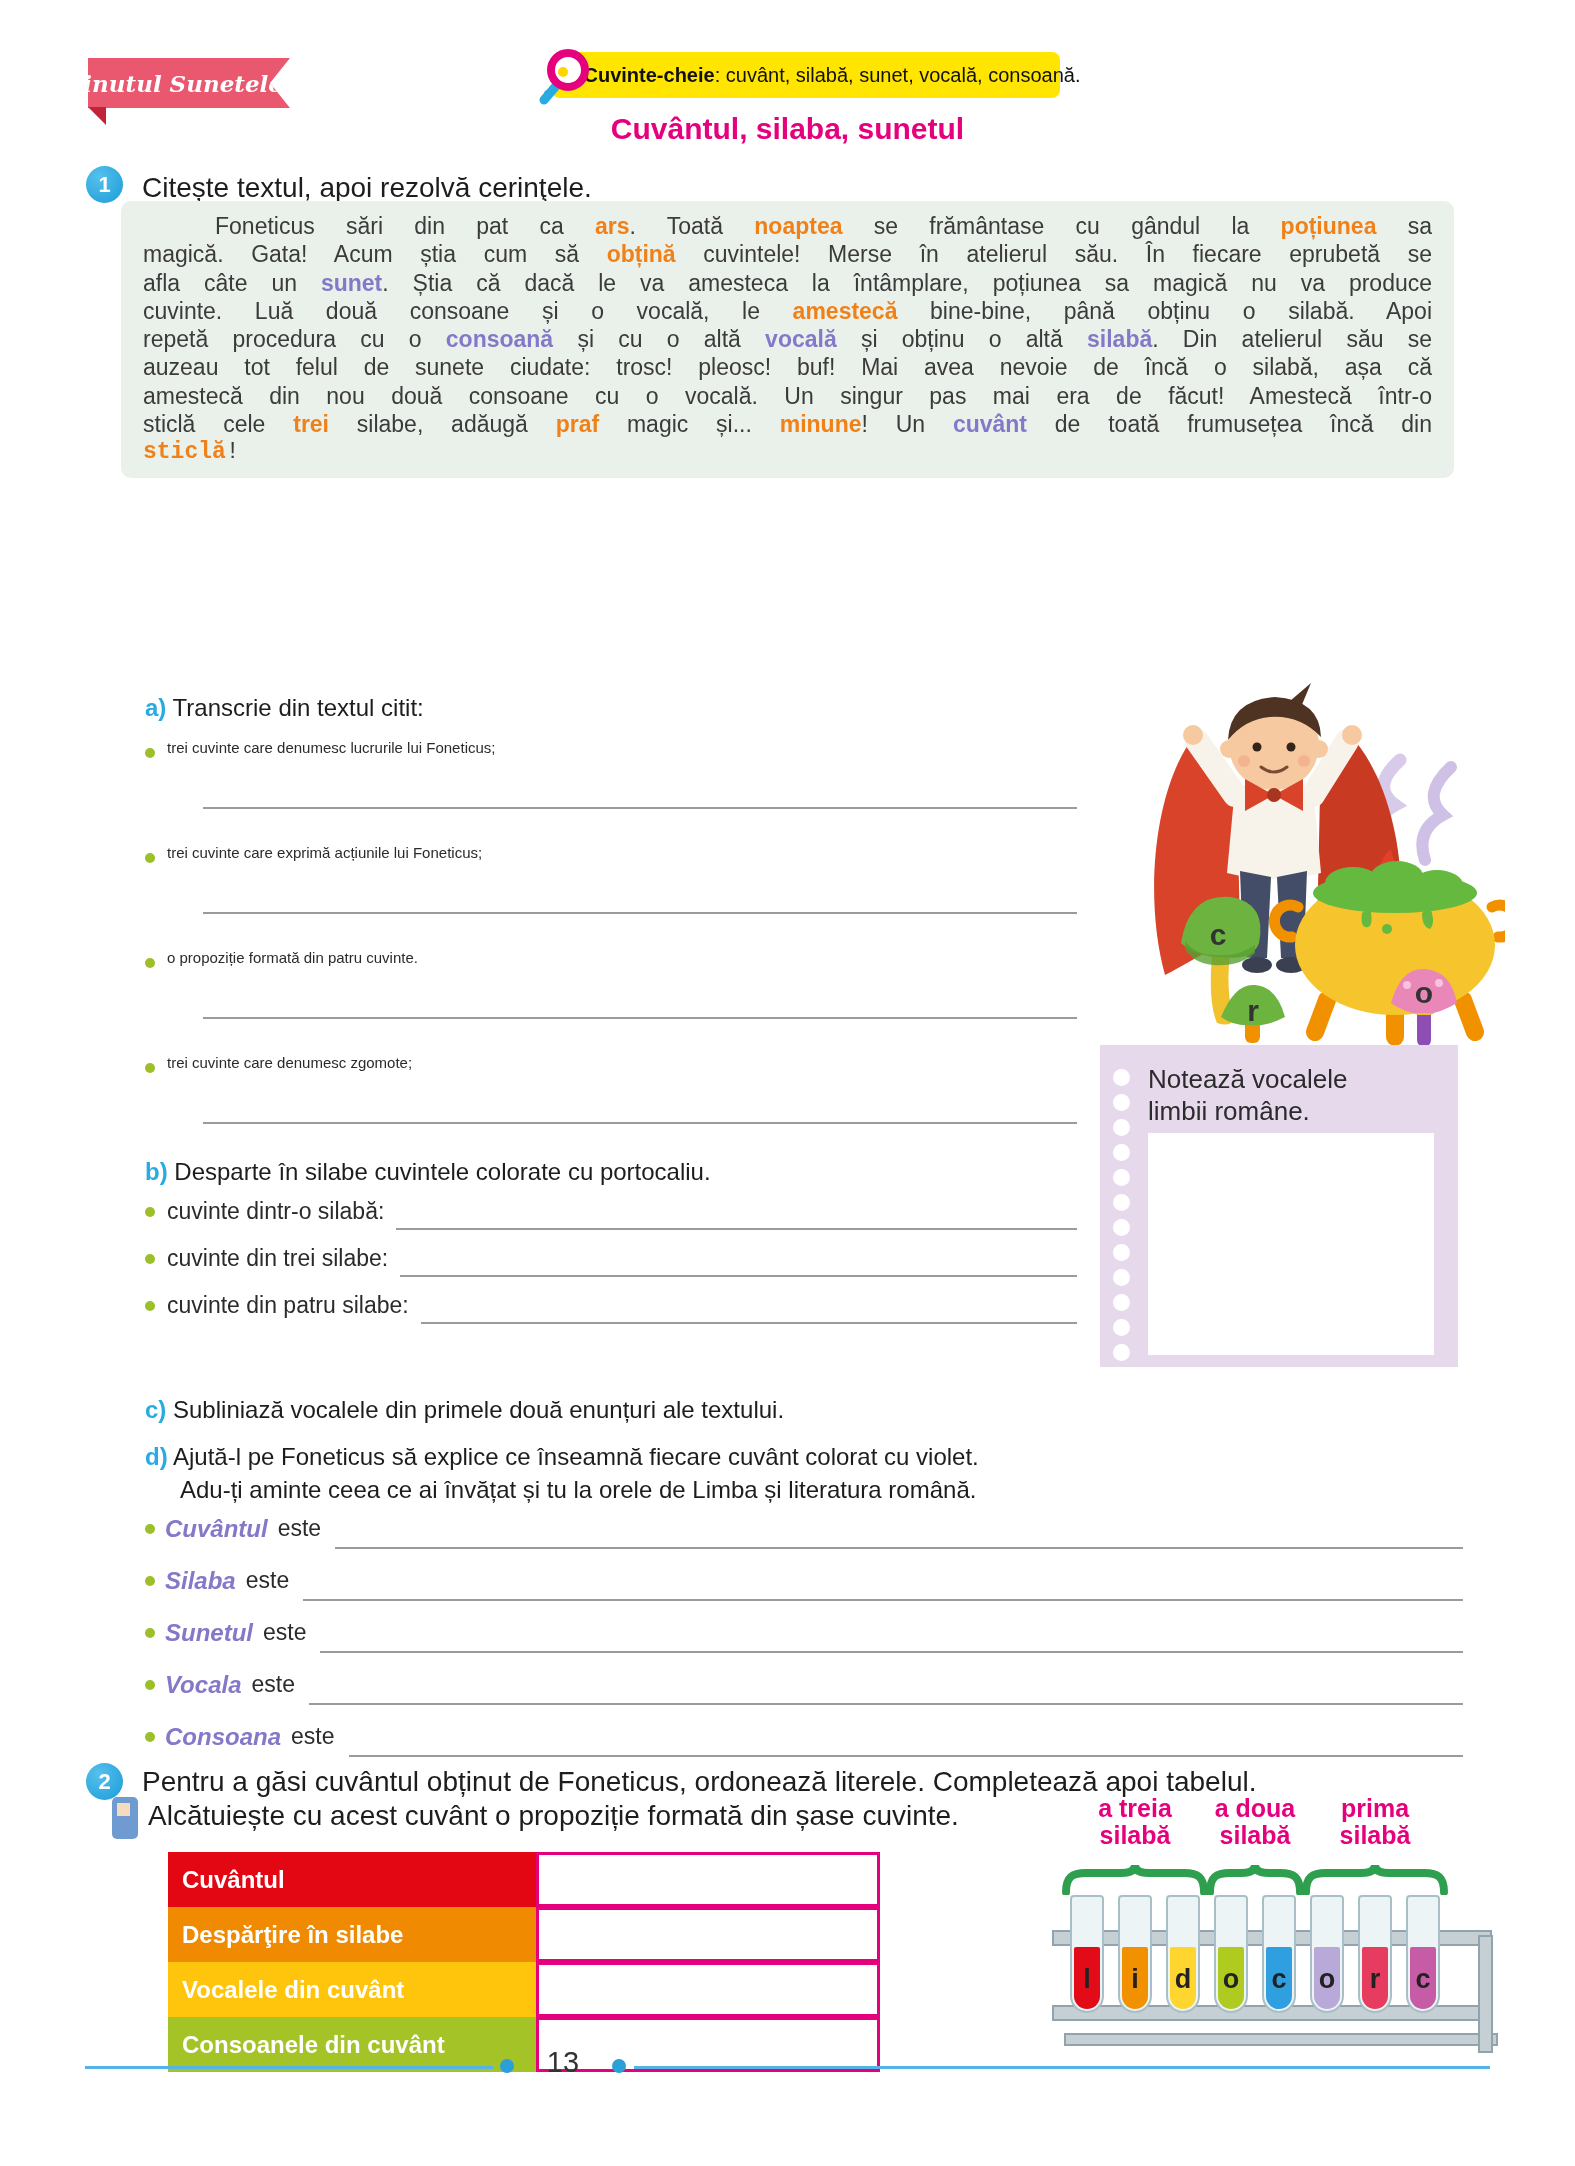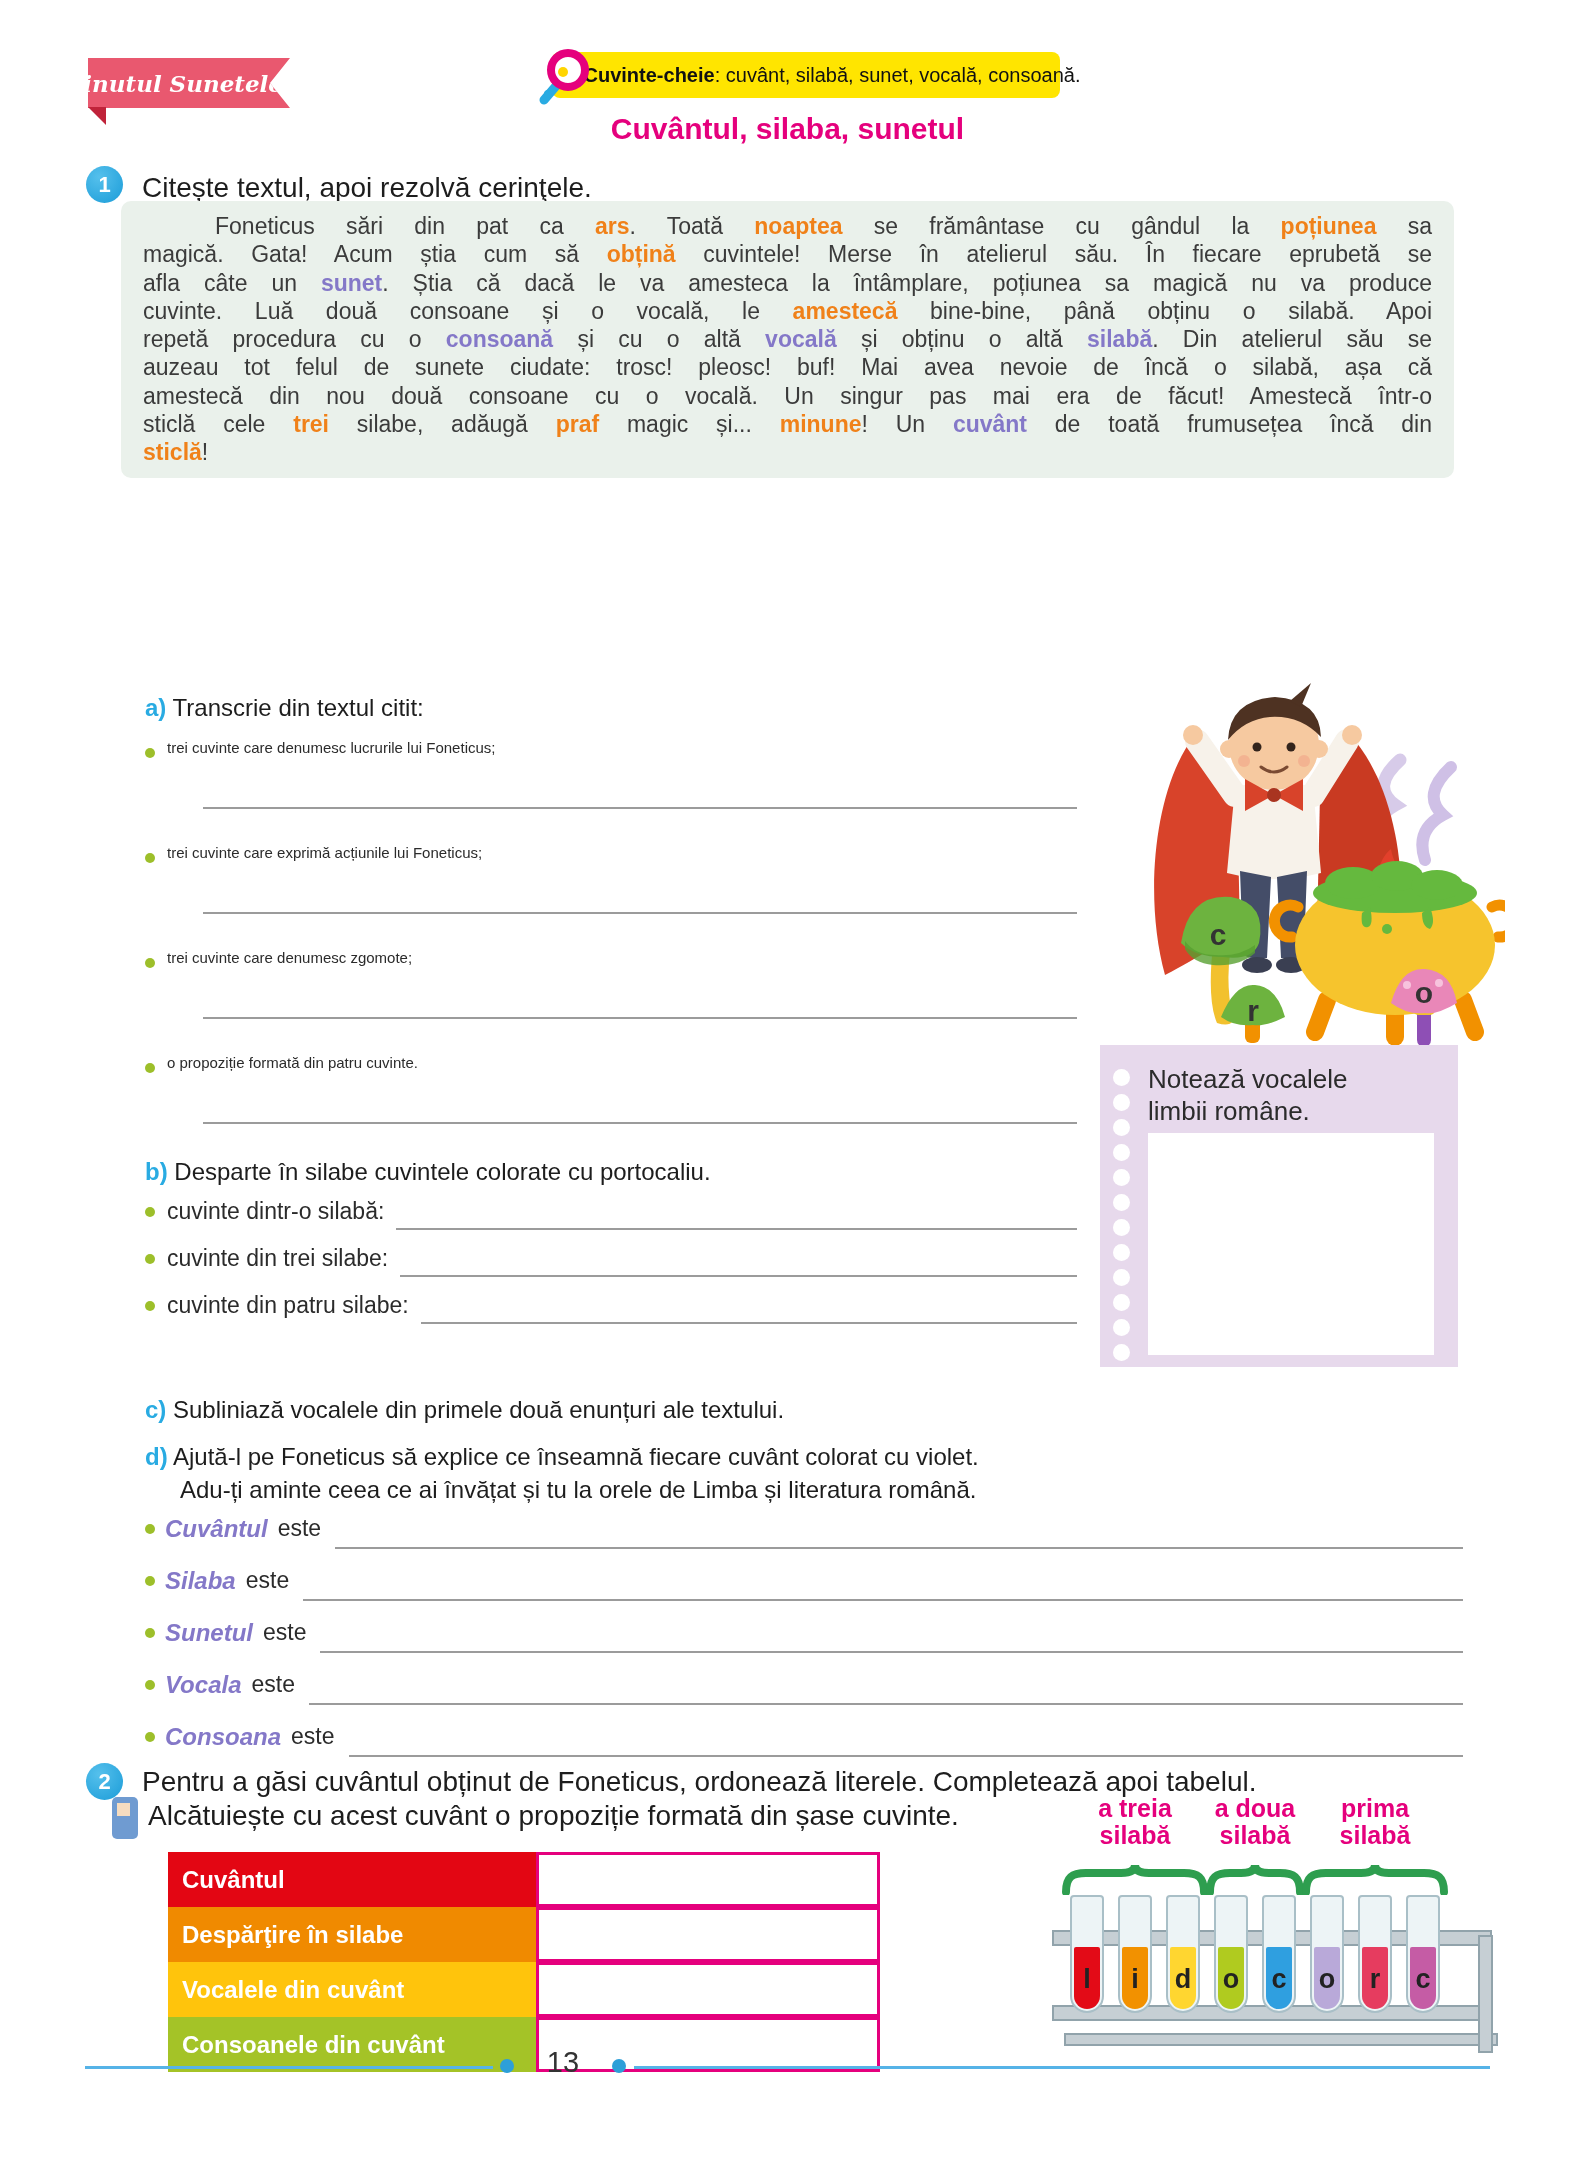--- a/index.html
+++ b/index.html
@@ -28,21 +28,21 @@
          font-size:22px;display:flex;align-items:center;justify-content:center;}
   #badge1{left:86px;top:166px;}
   #badge2{left:86px;top:1763px;}
   .ex-instruction{position:absolute;font-size:28px;color:#1d1d1d;white-space:nowrap;}
 
   
   .story{position:absolute;left:121px;top:201px;width:1333px;height:277px;background:#eaf1eb;
          border-radius:10px;padding:11px 22px;box-sizing:border-box;}
   .story-line{font-size:23px;line-height:28.3px;color:#3b3b3b;text-align:justify;text-align-last:justify;}
   .story-line.indent{text-indent:72px;}
-  .story-line.last{text-align-last:left;}
+  .story-line.last{text-align-last:left;font-family:Liberation Mono, monospace;}
   .seg-k{color:#3b3b3b;}
   .seg-o{color:#f08119;font-weight:bold;}
   .seg-v{color:#8478c8;font-weight:bold;}
 
   
   .sec-head{position:absolute;font-size:24px;color:#1d1d1d;white-space:nowrap;}
   .sec-label{color:#29abe2;font-weight:bold;}
   #head-a{left:145px;top:694px;}
   #items-a{position:absolute;left:145px;top:739px;width:932px;}
   .a-item{position:relative;height:105px;}
@@ -168,28 +168,28 @@
       <div class="a-item">
         <div class="a-row">
           <span class="bullet"></span>
           <span>trei cuvinte care exprimă acțiunile lui Foneticus;</span>
         </div>
         <div class="a-line"></div>
       </div>
       <div class="a-item">
         <div class="a-row">
           <span class="bullet"></span>
-          <span>trei cuvinte care denumesc zgomote;</span>
+          <span>o propoziție formată din patru cuvinte.</span>
         </div>
         <div class="a-line"></div>
       </div>
       <div class="a-item">
         <div class="a-row">
           <span class="bullet"></span>
-          <span>o propoziție formată din patru cuvinte.</span>
+          <span>trei cuvinte care denumesc zgomote;</span>
         </div>
         <div class="a-line"></div>
       </div>
     </div>
 
   <svg class="illu" viewBox="0 0 420 405">
     <path d="M300,210 q-18,-35 10,-50 q-25,-18 5,-45" stroke="#d7cbe9" stroke-width="13" fill="none" stroke-linecap="round"></path>
     <path d="M340,215 q-10,-30 18,-45 q-22,-20 8,-48" stroke="#cfc0e6" stroke-width="12" fill="none" stroke-linecap="round"></path>
     <path d="M110,90 C70,140 58,250 80,330 C115,312 140,295 155,285 L152,150 Z" fill="#d8432a"></path>
     <path d="M265,90 C312,140 330,250 305,335 C270,315 245,298 232,288 L235,150 Z" fill="#c93a22"></path>

